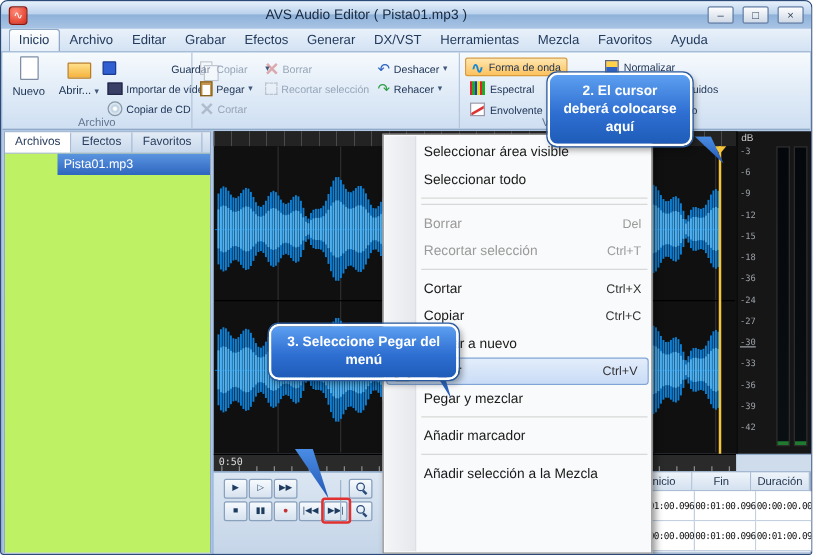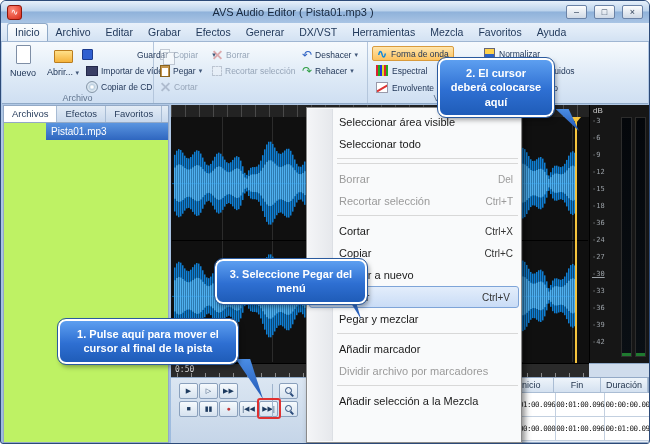--- a/index.html
+++ b/index.html
@@ -1207,33 +1207,28 @@
     </div>
     <div class="mi">
       <span>Pegar y mezclar</span>
         <span class="sc"></span>
     </div>
     <div class="msep"></div>
     <div class="mi">
       <span>Añadir marcador</span>
         <span class="sc"></span>
     </div>
-    <div class="mi dis">
-      <span>Dividir archivo por marcadores</span>
-        <span class="sc"></span>
-    </div>
     <div class="msep"></div>
     <div class="mi">
       <span>Añadir selección a la Mezcla</span>
         <span class="sc"></span>
     </div>
   </div>
 
   <div class="tail" style="left:552px;top:108px;width:26px;height:22px;clip-path:polygon(10% 0,60% 0,100% 100%);"></div>
   <div class="callout" style="left:437px;top:57px;width:116px;">2. El cursor deberá colocarse aquí</div>
 
   <div class="tail" style="left:332px;top:280px;width:28px;height:38px;clip-path:polygon(15% 0,60% 0,100% 100%);"></div>
   <div class="callout" style="left:214px;top:238px;width:152px;margin-top:20px;">3. Seleccione Pegar del menú</div>
 
   <div class="tail" style="left:230px;top:358px;width:32px;height:40px;clip-path:polygon(15% 0,60% 0,100% 100%);"></div>
-  <div class="callout" style="left:57px;top:318px;width:180px;">1. Pulse aquí para mover el cursor al final de la pista</div>
 
 </div>
 
 </body></html>

